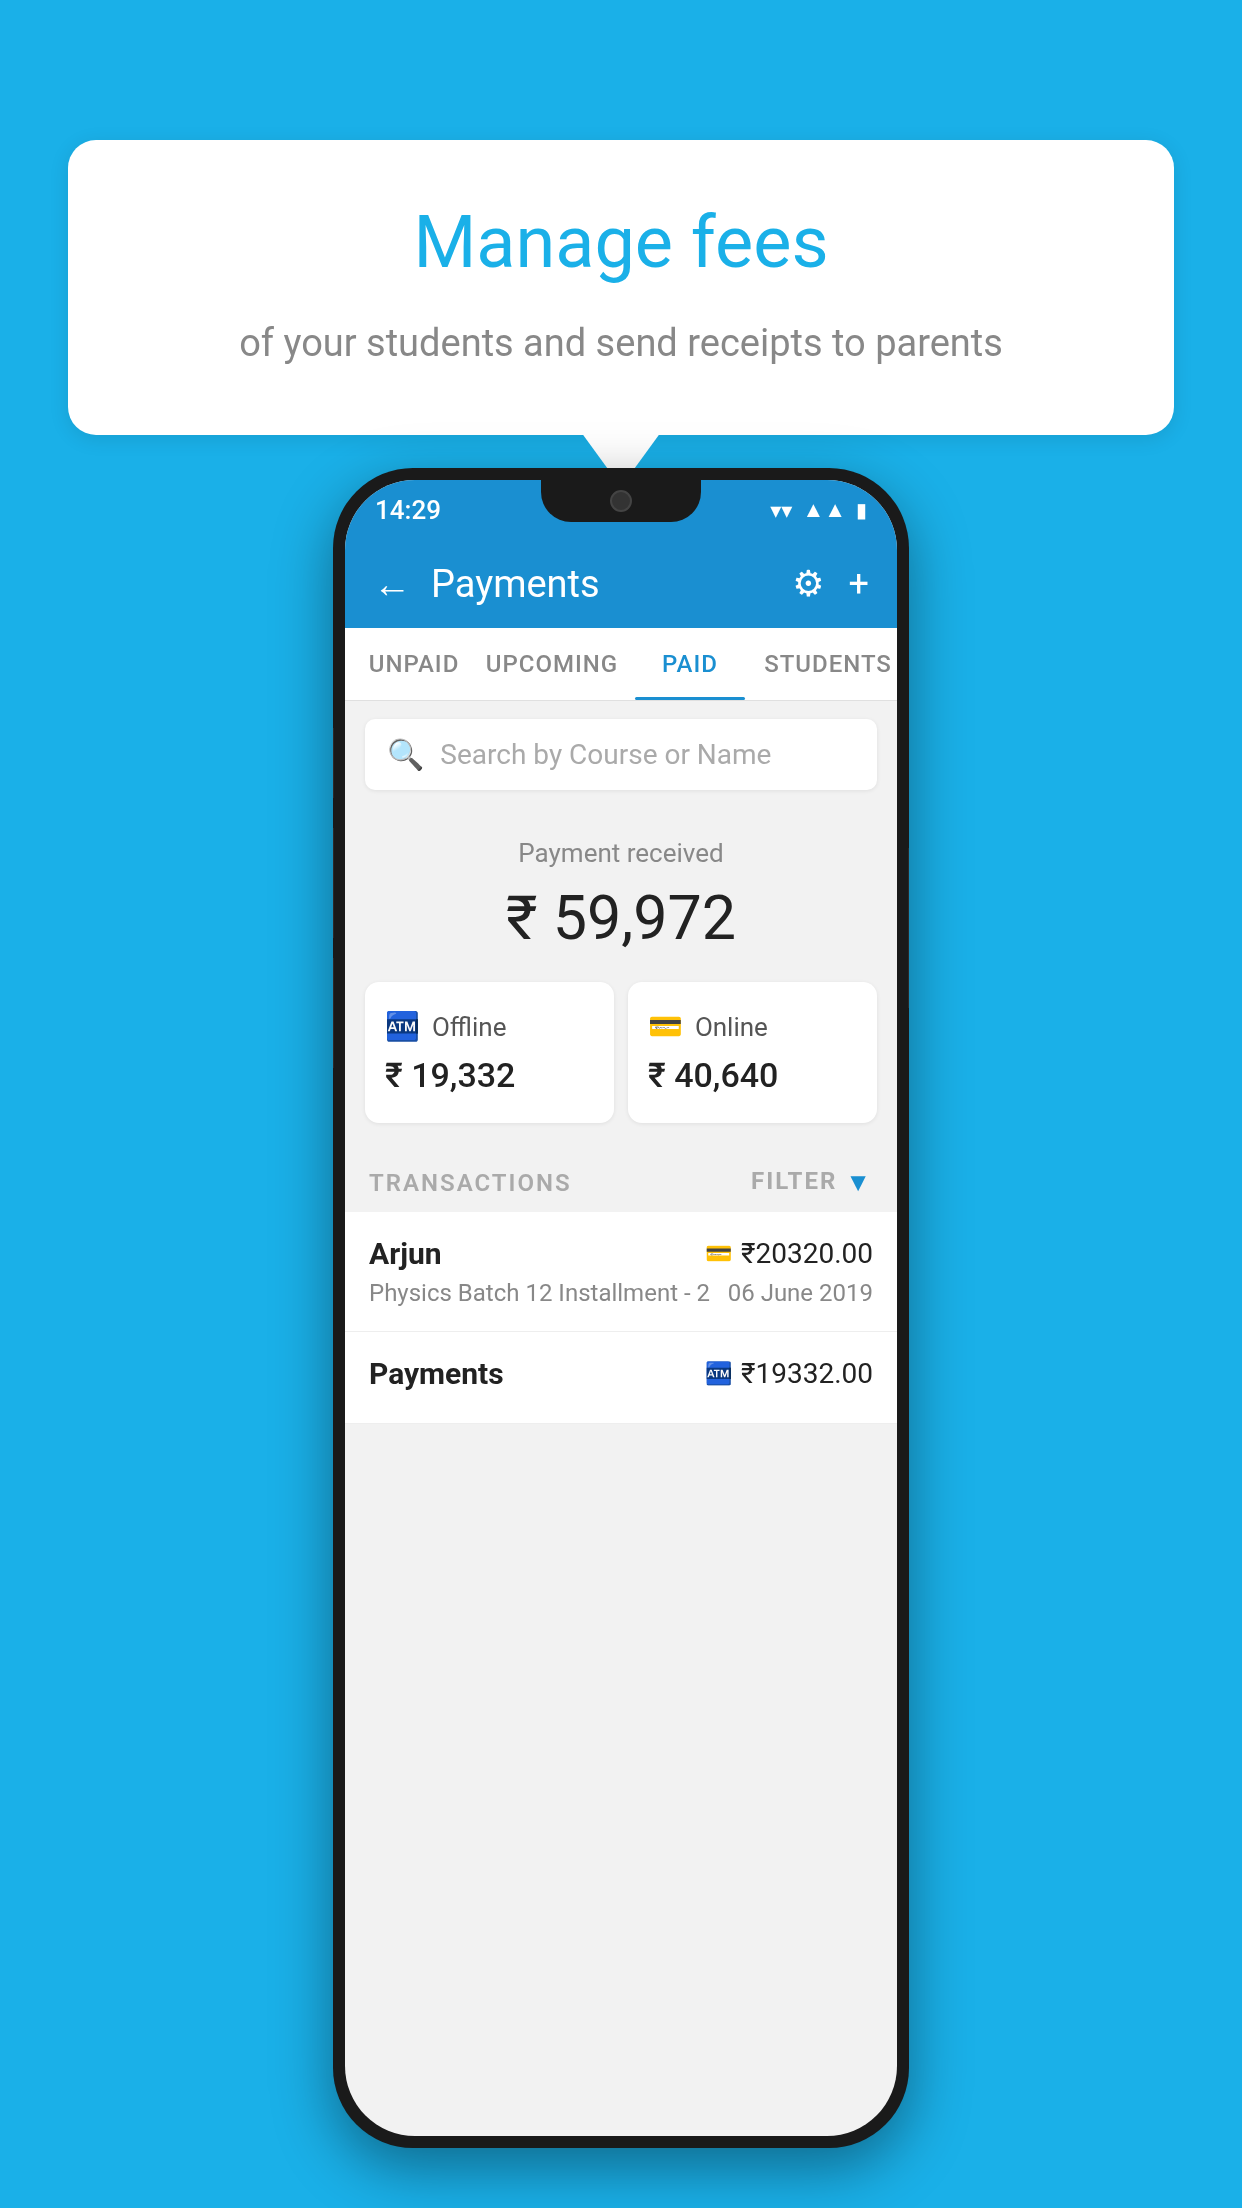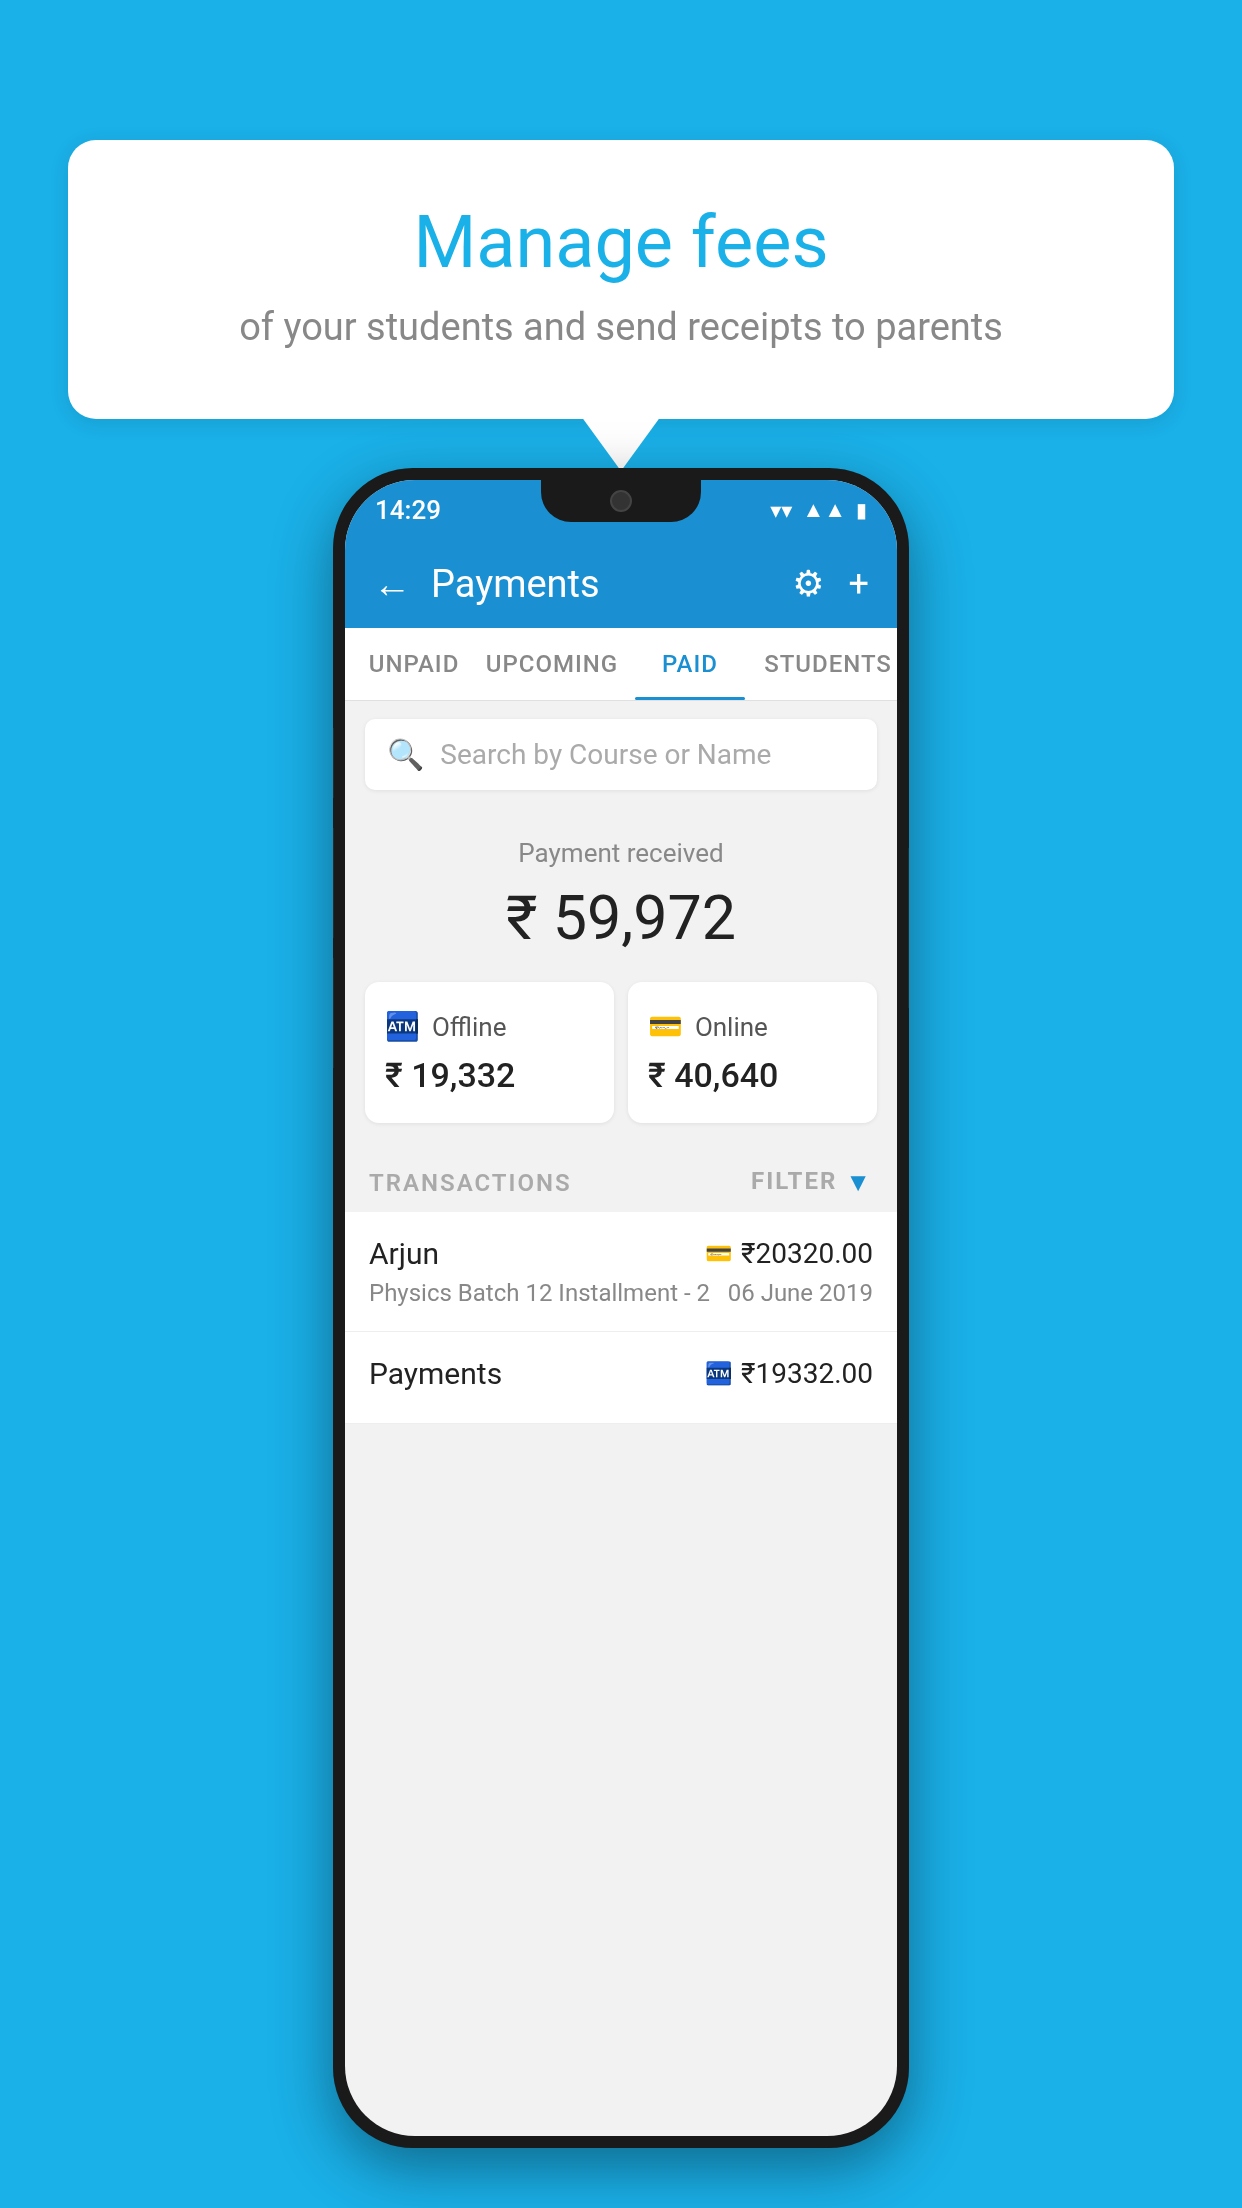--- a/index.html
+++ b/index.html
@@ -34,21 +34,21 @@
       width: 0;
       height: 0;
       border-left: 40px solid transparent;
       border-right: 40px solid transparent;
       border-top: 55px solid white;
     }
     .bubble-title {
       font-size: 72px;
       color: #1ab0e8;
       font-weight: 400;
-      margin-bottom: 20px;
+      margin-bottom: 36px;
     }
     .bubble-subtitle {
       font-size: 38px;
       color: #888;
       font-weight: 400;
     }
 
     
     .phone-wrapper {
       position: absolute;
@@ -297,21 +297,21 @@
     }
     .transaction-row1 {
       display: flex;
       justify-content: space-between;
       align-items: center;
       margin-bottom: 8px;
     }
     .transaction-name {
       font-size: 30px;
       color: #222;
-      font-weight: 400;
+      font-weight: 700;
     }
     .transaction-amount {
       font-size: 28px;
       color: #222;
       display: flex;
       align-items: center;
       gap: 8px;
     }
     .transaction-row2 {
       display: flex;

